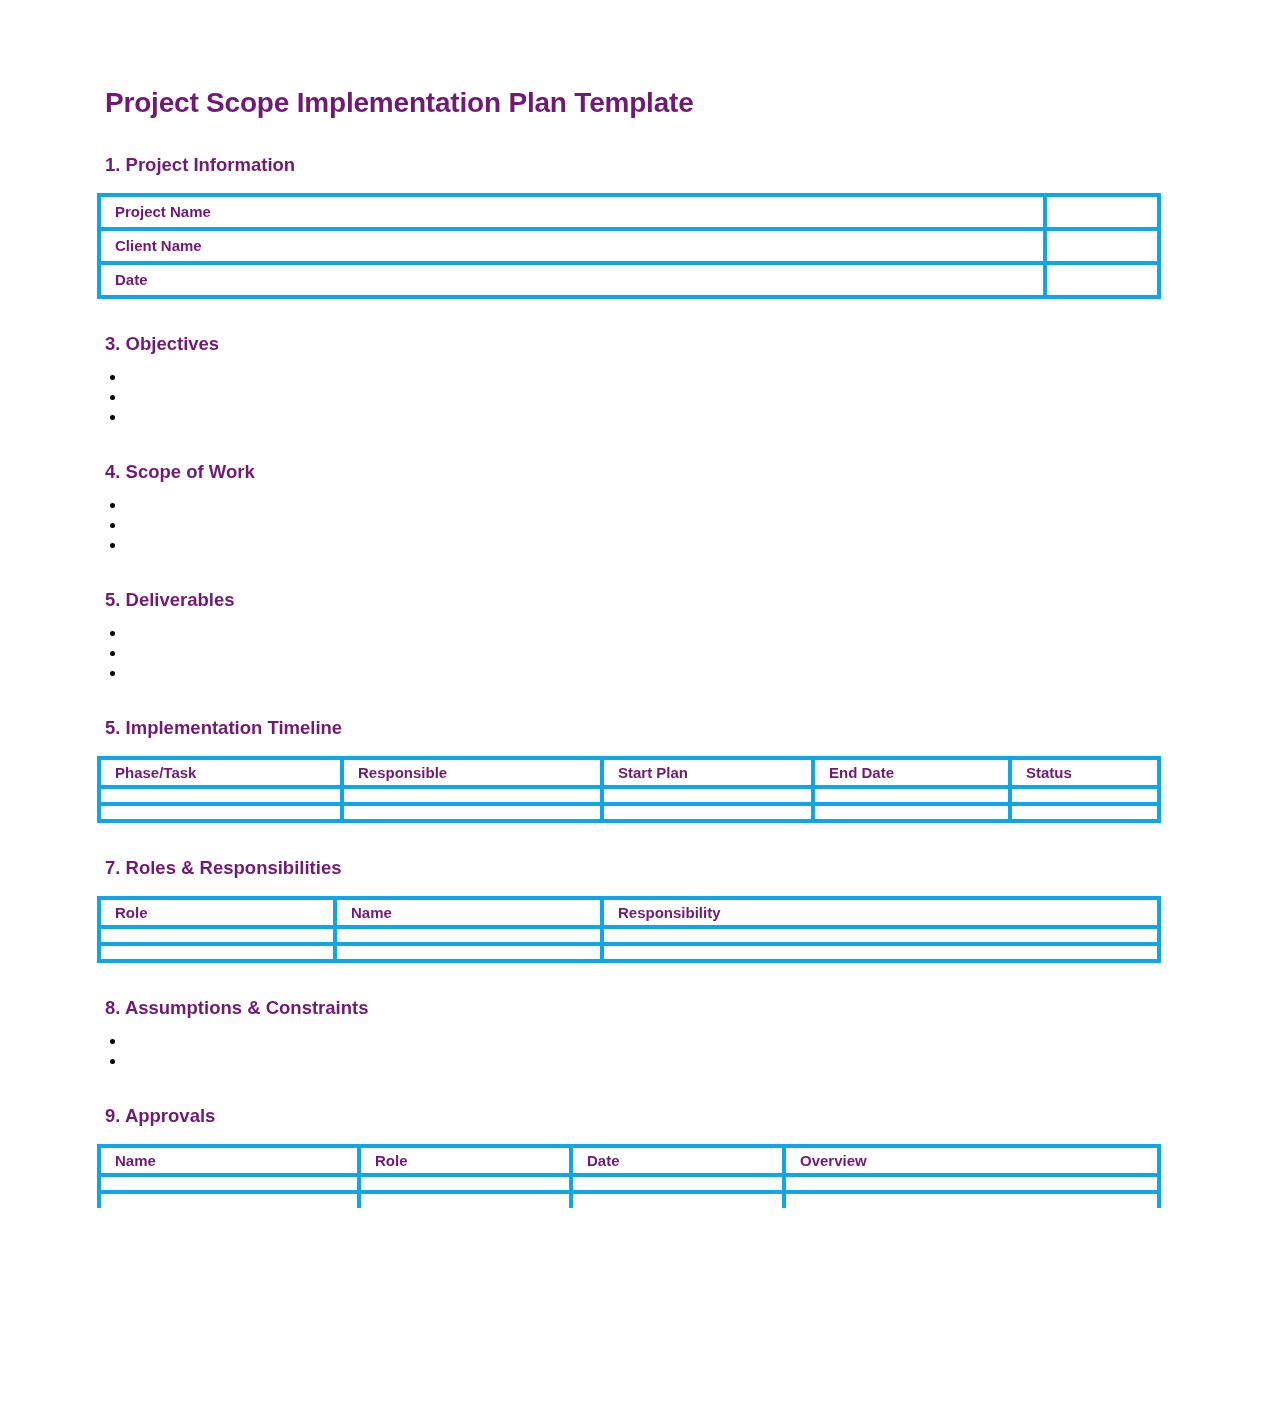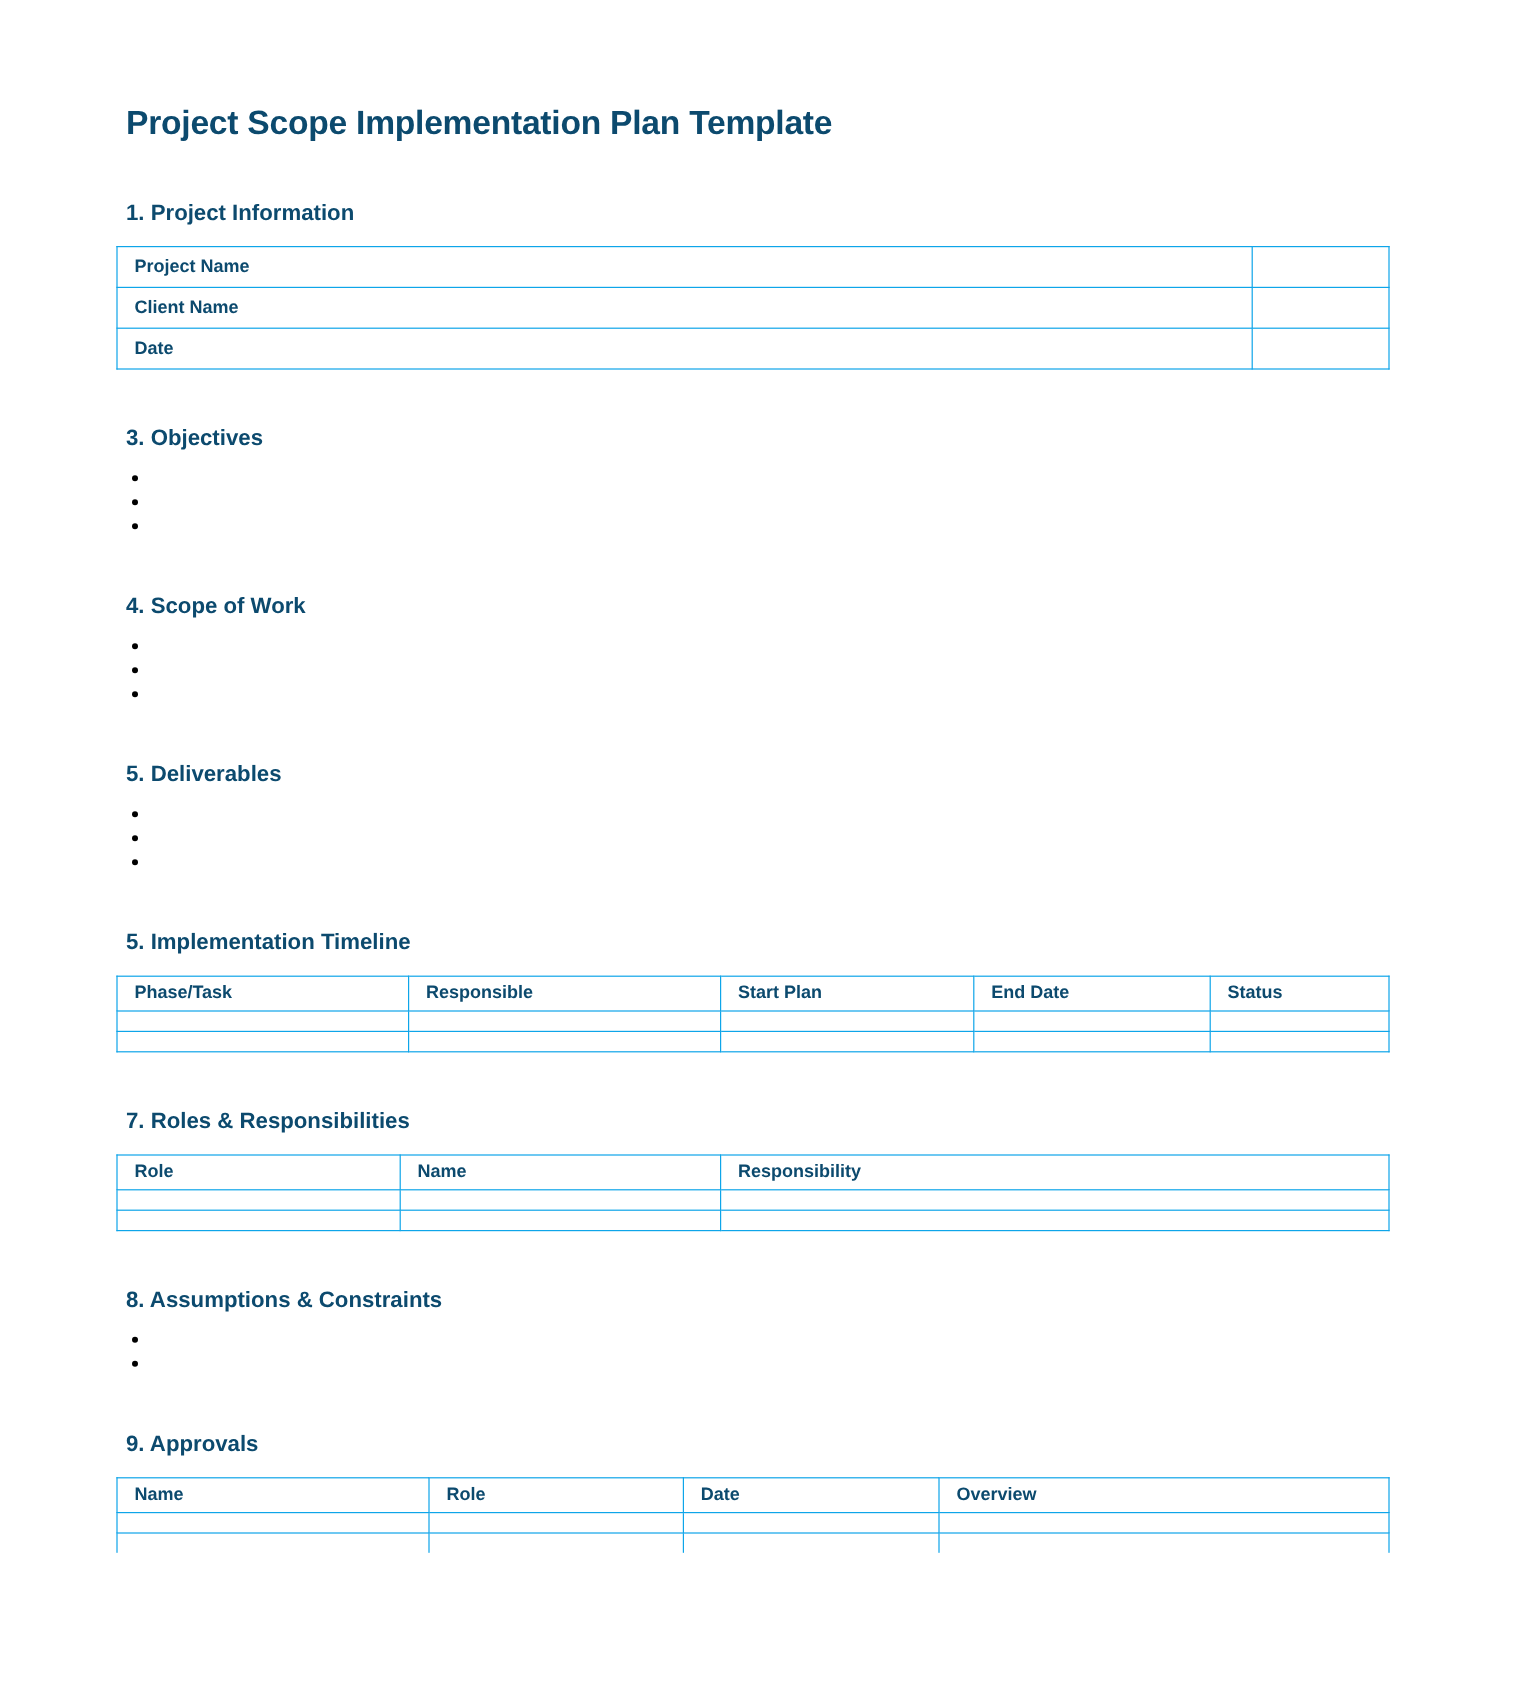--- a/index.html
+++ b/index.html
@@ -1,47 +1,47 @@
 <!DOCTYPE html>
 <html><head>
 <meta charset="utf-8">
 <style>
   * { box-sizing: border-box; }
   html, body { margin: 0; padding: 0; background: #ffffff; }
   .page {
     width: 1263px;
     height: 1418px;
     background: #ffffff;
-    color: #0c4a6e;
+    color: #701a75;
     font-family: "Liberation Sans", sans-serif;
     padding-top: 86px;
     overflow: hidden;
     position: relative;
   }
   .doc-title {
     margin: 0 0 0 105px;
     font-size: 28px;
     line-height: 34px;
     font-weight: 700;
     letter-spacing: -0.2px;
   }
   .sec-heading {
-    margin: 46px 0 0 105px;
+    margin: 34px 0 0 105px;
     font-size: 18.5px;
     line-height: 22px;
     font-weight: 700;
   }
   table.doc-table {
     border-collapse: collapse;
     table-layout: fixed;
     width: 1060px;
     margin: 17px 0 0 97px;
   }
   .doc-table th, .doc-table td {
-    border: 1px solid #0ea5e9;
+    border: 4px solid #0ea5e9;
     font-size: 15px;
     line-height: 18px;
     font-weight: 700;
     text-align: left;
     vertical-align: middle;
     padding: 0 6px 0 14px;
     overflow: hidden;
     white-space: nowrap;
   }
   .tbl-info td { height: 34px; }

